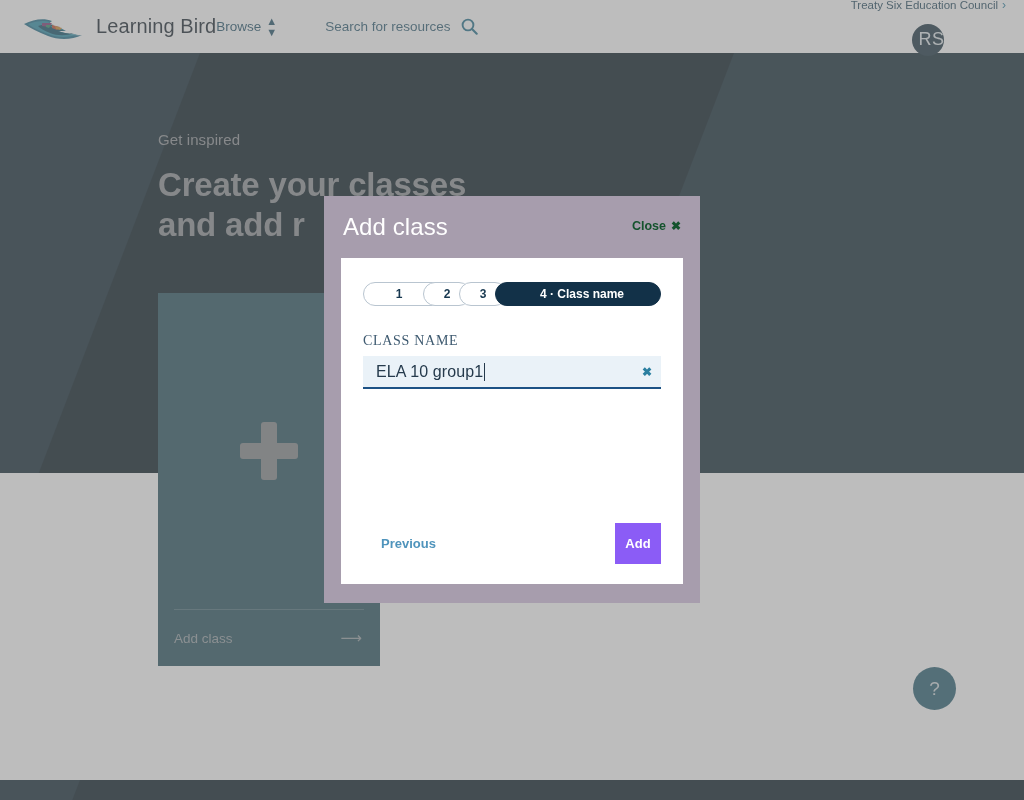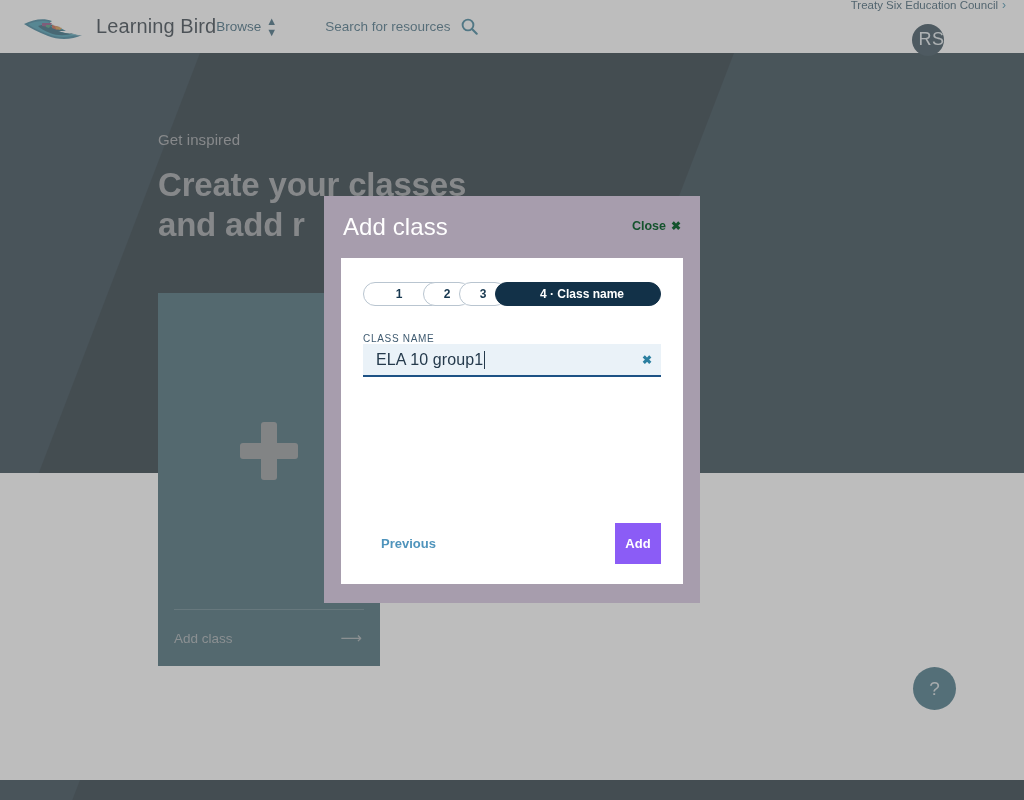--- a/index.html
+++ b/index.html
@@ -314,23 +314,25 @@
     background: #123148;
     border-color: #123148;
     color: #ffffff;
     border-radius: 12px;
     font-size: 12px;
     z-index: 2;
     padding-left: 8px;
   }
 
   .field-label {
-    font-size: 10px;
+    font-size: 14px;
     letter-spacing: .7px;
     color: #3e5a70;
+    margin-bottom: 7px;
+    font-family: Liberation Serif, serif;
   }
   .input-wrap {
     position: relative;
     height: 33px;
     background: #eaf2f8;
     border-bottom: 2.5px solid #1d5285;
     display: flex;
     align-items: center;
     padding: 0 24px 0 13px;
   }

